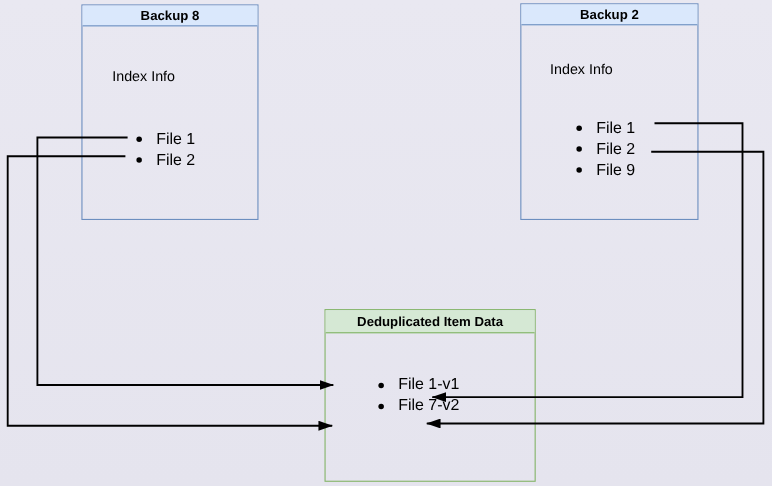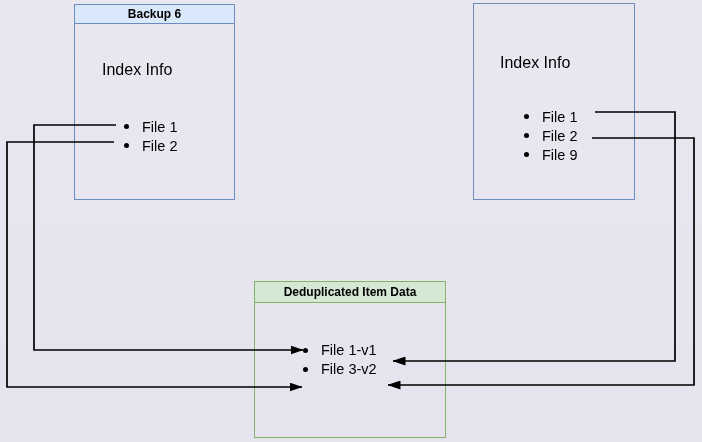--- a/index.html
+++ b/index.html
@@ -14,36 +14,36 @@
     overflow: hidden;
   }
   .box {
     position: absolute;
     box-sizing: border-box;
     border: 1.5px solid;
     background: transparent;
     z-index: 1;
   }
   .box.blue  { border-color: #6c8ebf; }
-  .box.green { border-color: #82b366; }
+  .box.green { border-color: #82b366; margin-left: 41px; }
   .box-header {
     box-sizing: border-box;
     display: flex;
     align-items: center;
     justify-content: center;
     border-bottom: 1.5px solid;
     font-weight: bold;
     font-size: 12px;
     white-space: nowrap;
   }
   .blue  .box-header { background: #dae8fc; border-color: #6c8ebf; height: 19px; }
   .green .box-header { background: #d5e8d4; border-color: #82b366; height: 21px; }
   .subtitle {
     position: absolute;
-    font-size: 16px;
+    font-size: 13px;
     line-height: 18px;
     white-space: nowrap;
   }
   .list { position: absolute; }
   .list .row { display: flex; align-items: center; }
   .b1 .row, .b2 .row { height: 19px; }
   .dd .row { height: 18.7px; }
   .dot {
     flex: none;
     width: 5px; height: 5px;
@@ -73,35 +73,36 @@
     stroke: #000;
     stroke-width: 1.7;
   }
 </style>
 </head>
 <body>
 
 <div class="canvas">
 
   <div class="box blue" id="backup1">
-    <div class="box-header">Backup 6</div>
+    <div class="box-header">Backup 8</div>
     <div class="subtitle">Index Info</div>
     <div class="list b1">
       <div class="row">
         <span class="dot"></span>
         <span class="label">File 1</span>
       </div>
       <div class="row">
         <span class="dot"></span>
         <span class="label">File 2</span>
       </div>
     </div>
   </div>
 
   <div class="box blue" id="backup2">
+    <div class="box-header">Backup 2</div>
     <div class="subtitle">Index Info</div>
     <div class="list b2">
       <div class="row">
         <span class="dot"></span>
         <span class="label">File 1</span>
       </div>
       <div class="row">
         <span class="dot"></span>
         <span class="label">File 2</span>
       </div>
@@ -114,21 +115,21 @@
 
   <div class="box green" id="dedup">
     <div class="box-header">Deduplicated Item Data</div>
     <div class="list dd">
       <div class="row">
         <span class="dot"></span>
         <span class="label">File 1-v1</span>
       </div>
       <div class="row">
         <span class="dot"></span>
-        <span class="label">File 3-v2</span>
+        <span class="label">File 7-v2</span>
       </div>
     </div>
   </div>
 
   <svg class="connectors" width="702" height="442" viewBox="0 0 702 442">
     <defs>
       <marker id="arrowhead" markerUnits="userSpaceOnUse" markerWidth="13" markerHeight="9" refX="12.5" refY="4.5" orient="auto">
         <path d="M0,0 L13,4.5 L0,9 Z" fill="#000"></path>
       </marker>
     </defs>

